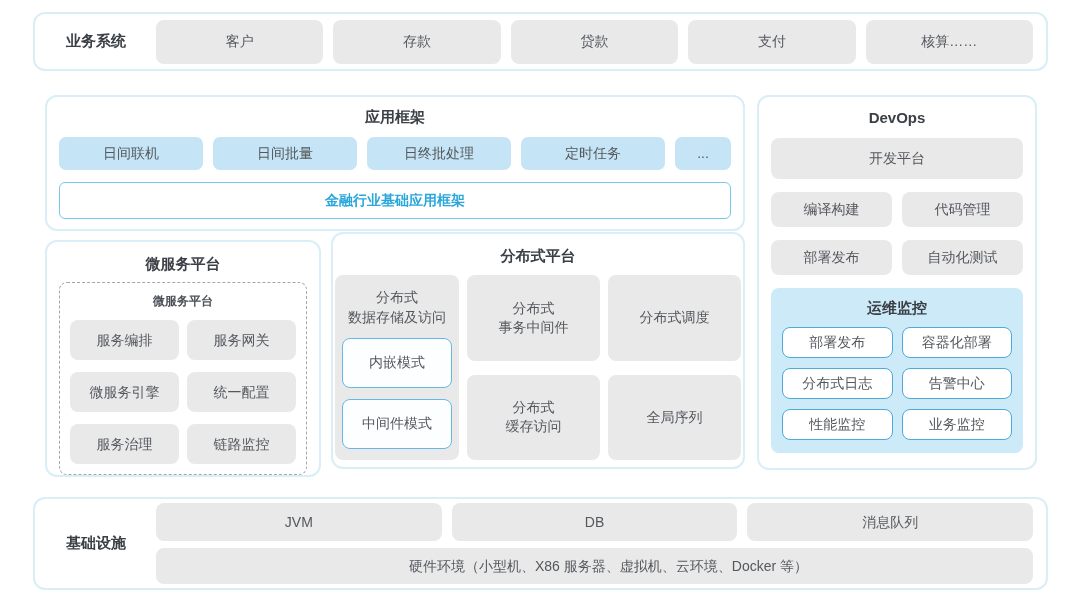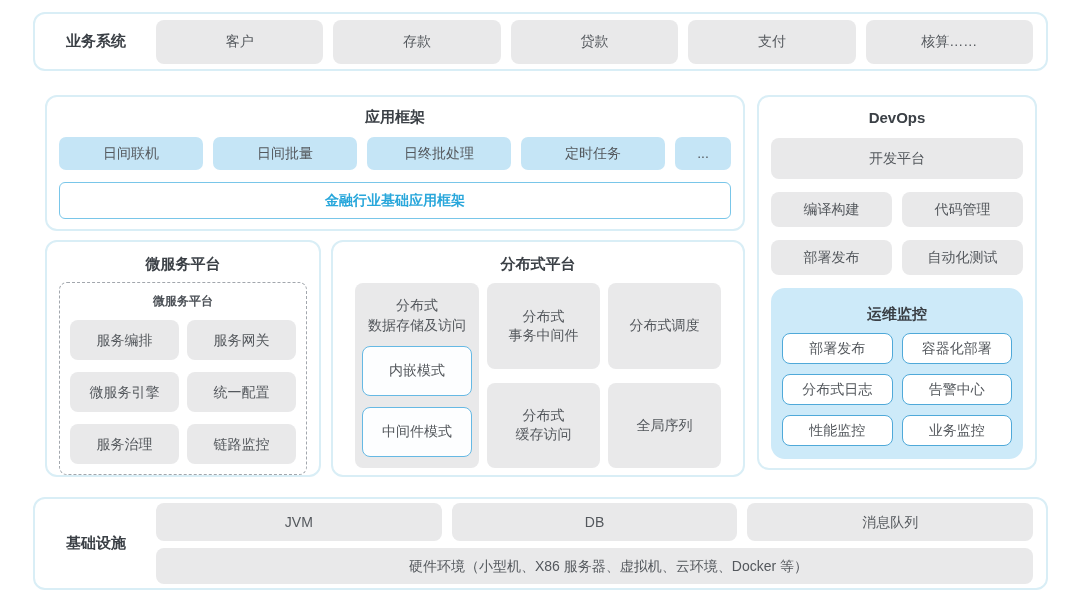--- a/index.html
+++ b/index.html
@@ -45,42 +45,42 @@
   
   .micro{left:45px;top:240px;width:276px;height:237px;padding:11px 12px;}
   .dashed{
     margin-top:7px;border:1px dashed #a2a7ad;border-radius:8px;
     padding:8px 10px 10px;box-sizing:border-box;
   }
   .dashed-title{text-align:center;font-size:12px;color:#4b5056;margin:2px 0 10px;font-weight:600;}
   .grid2{display:grid;grid-template-columns:1fr 1fr;gap:12px 8px;}
   .micro .grid2 .box{height:40px;}
   
-  .dist{left:331px;top:240px;width:414px;height:237px;padding:11px 22px 13px;box-sizing:border-box;}
+  .dist{left:331px;top:232px;width:414px;height:237px;padding:11px 2px 13px;box-sizing:border-box;}
   .dist-body{margin-top:8px;display:flex;gap:8px;height:185px;}
   .dist-col1{
     flex:0 0 124px;background:var(--gray-box,#e9e9ea);border-radius:8px;
     display:flex;flex-direction:column;padding:12px 7px 8px;box-sizing:border-box;
   }
   .dist-col1-label{font-size:14px;text-align:center;white-space:pre-line;line-height:20px;}
   .mode-box{
     margin-top:11px;height:48px;flex:0 0 auto;background:#fdfeff;
     border:1px solid #66b9e4;border-radius:8px;
     display:flex;align-items:center;justify-content:center;font-size:14px;
   }
   .dist-col{flex:1;display:flex;flex-direction:column;gap:14px;min-width:0;}
   .dist-col .box{flex:1;}
   
   .devops{left:757px;top:95px;width:280px;height:375px;padding:10px 12px;box-sizing:border-box;}
   .devops .wide{margin-top:9px;height:41px;}
   .devops-grid{margin-top:13px;gap:13px 10px;}
   .devops-grid .box{height:35px;}
   .monitor{
     margin-top:13px;background:var(--monitor-bg,#cdeaf9);
-    border-radius:14px;padding:15px 11px 13px;
+    border-radius:8px;padding:9px 11px 13px;
   }
   .monitor-title{text-align:center;font-weight:700;font-size:15px;color:#3b4046;line-height:22px;}
   .monitor-grid{margin-top:8px;gap:10px 9px;}
   .monitor-grid .box{height:31px;background:#ffffff;border:1.5px solid var(--outline-blue,#4fa9d9);border-radius:8px;}
   
   .bottom{left:33px;top:497px;width:1015px;height:93px;display:flex;align-items:center;padding:0 13px;}
   .infra-rows{flex:1;margin-left:12px;display:flex;flex-direction:column;gap:7px;min-width:0;}
   .infra-rows .row .box{flex:1;height:38px;}
   .hw-box{height:36px;padding-left:28px;}
 </style>

